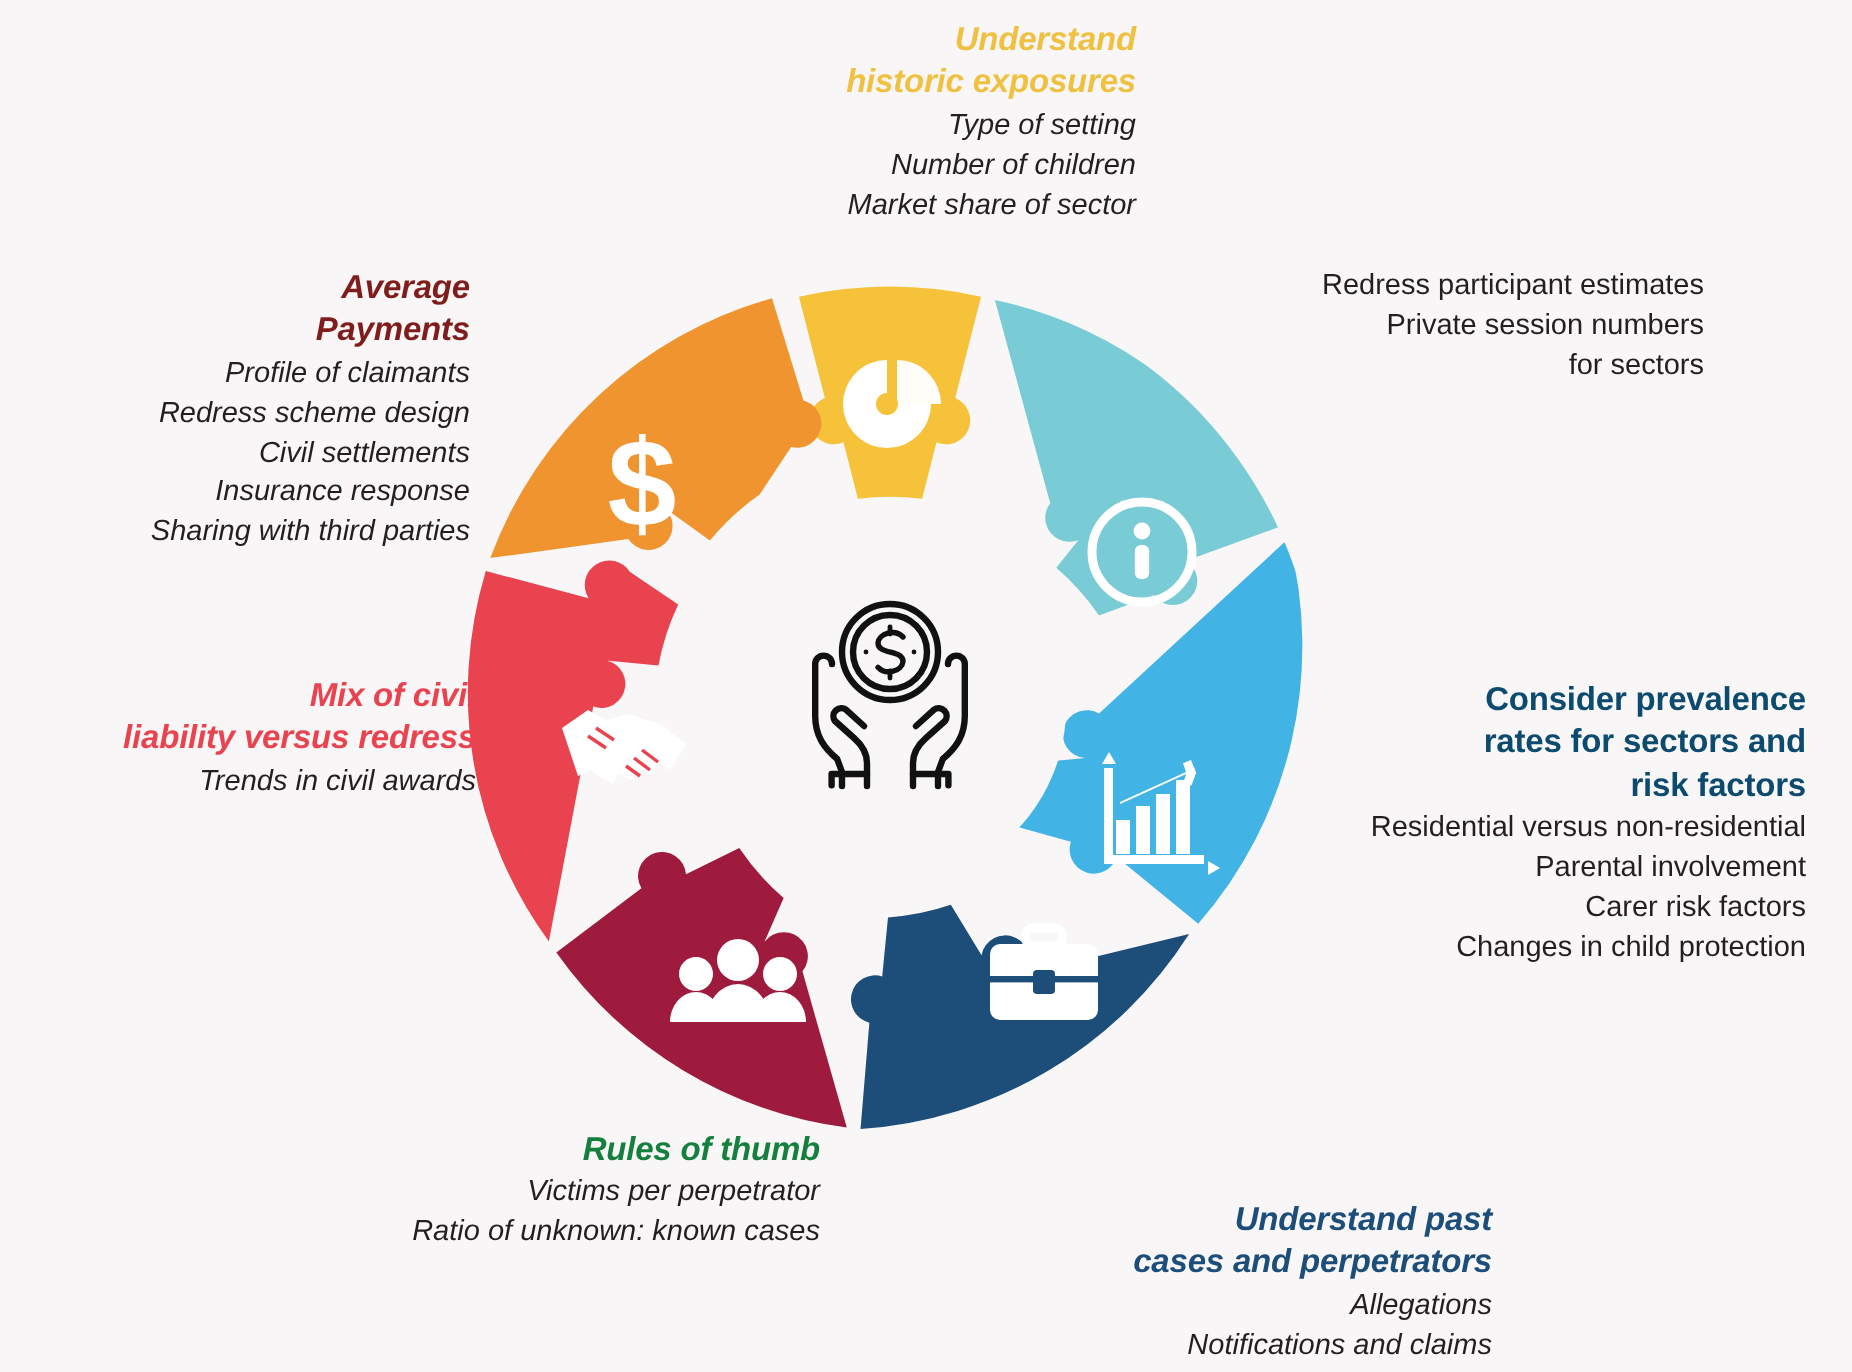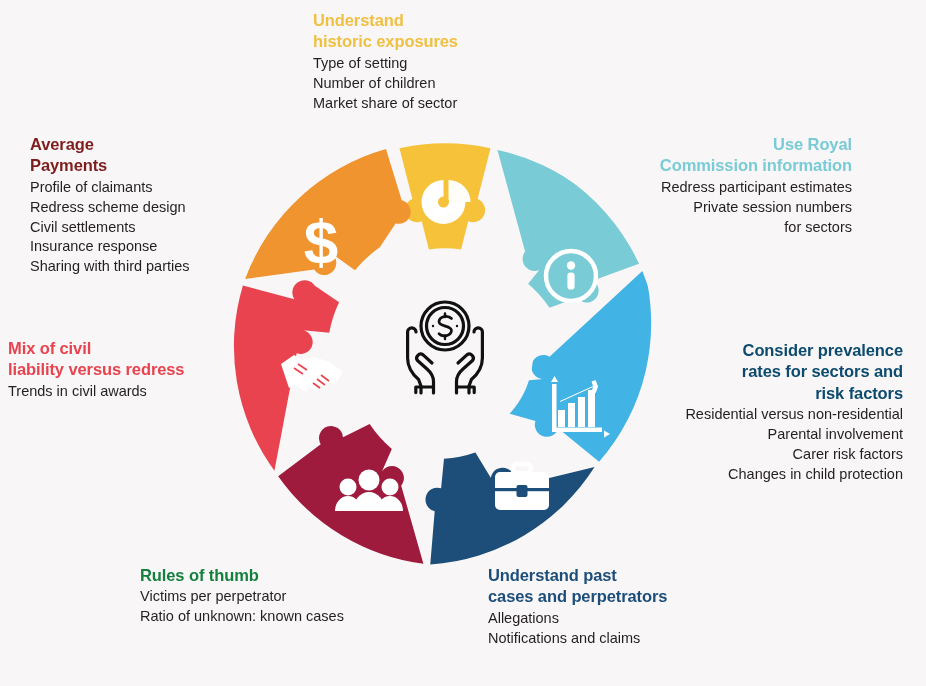--- a/index.html
+++ b/index.html
@@ -44,21 +44,21 @@
     line-height: 1.30;
     letter-spacing: -0.1px;
   }
   .block p {
     margin: 0;
     font-size: 14.5px;
     color: #231f20;
     line-height: 1.37;
     font-weight: 400;
   }
-  .ta-c { text-align: left; }
+  .ta-c { text-align: right; font-style: italic; }
   .ta-r { text-align: right; }
 
   
   #blk-understand-historic-exposures { left: 313px; top: 10px;  width: 255px; }
   #blk-use-royal-commission          { left: 600px; top: 134px; width: 252px; }
   #blk-consider-prevalence           { left: 645px; top: 340px; width: 258px; }
   #blk-understand-past-cases         { left: 488px; top: 565px; width: 258px; }
   #blk-rules-of-thumb                { left: 140px; top: 565px; width: 270px; }
   #blk-mix-of-civil                  { left: 8px;   top: 338px; width: 230px; }
   #blk-average-payments              { left: 30px;  top: 134px; width: 205px; }
@@ -260,43 +260,39 @@
     <h3 style="color:#f0c040;">
       <span>Understand</span><br>
       <span>historic exposures</span>
     </h3>
     <p>Type of setting</p>
     <p>Number of children</p>
     <p>Market share of sector</p>
   </div>
 
   <div class="block ta-r" id="blk-use-royal-commission">
-    <h3 style="color:#79cbd5;">
-      <span>Use Royal</span><br>
-      <span>Commission information</span>
-    </h3>
     <p>Redress participant estimates</p>
     <p>Private session numbers</p>
     <p>for sectors</p>
   </div>
 
   <div class="block ta-r" id="blk-consider-prevalence">
     <h3 style="color:#0c4a6e;">
       <span>Consider prevalence</span><br>
       <span>rates for sectors and</span><br>
       <span>risk factors</span>
     </h3>
     <p>Residential versus non-residential</p>
     <p>Parental involvement</p>
     <p>Carer risk factors</p>
     <p>Changes in child protection</p>
   </div>
 
   <div class="block ta-c" id="blk-understand-past-cases">
-    <h3 style="color:#1c4e79;">
+    <h3 style="color:#1c4e79;margin-top:35px;">
       <span>Understand past</span><br>
       <span>cases and perpetrators</span>
     </h3>
     <p>Allegations</p>
     <p>Notifications and claims</p>
   </div>
 
   <div class="block ta-c" id="blk-rules-of-thumb">
     <h3 style="color:#15803d;">
       <span>Rules of thumb</span>

